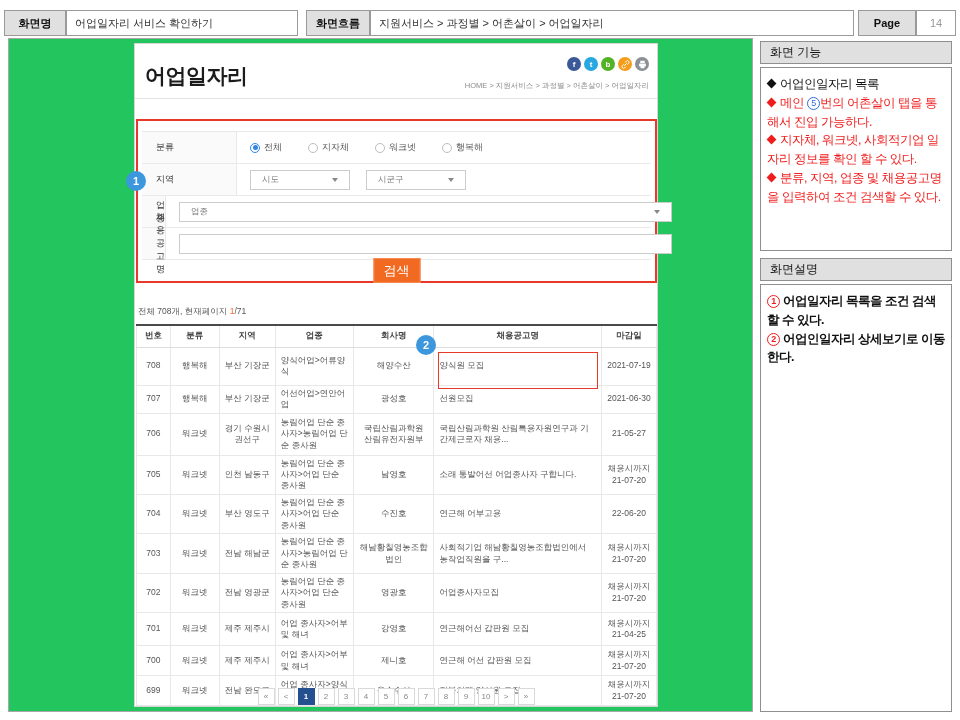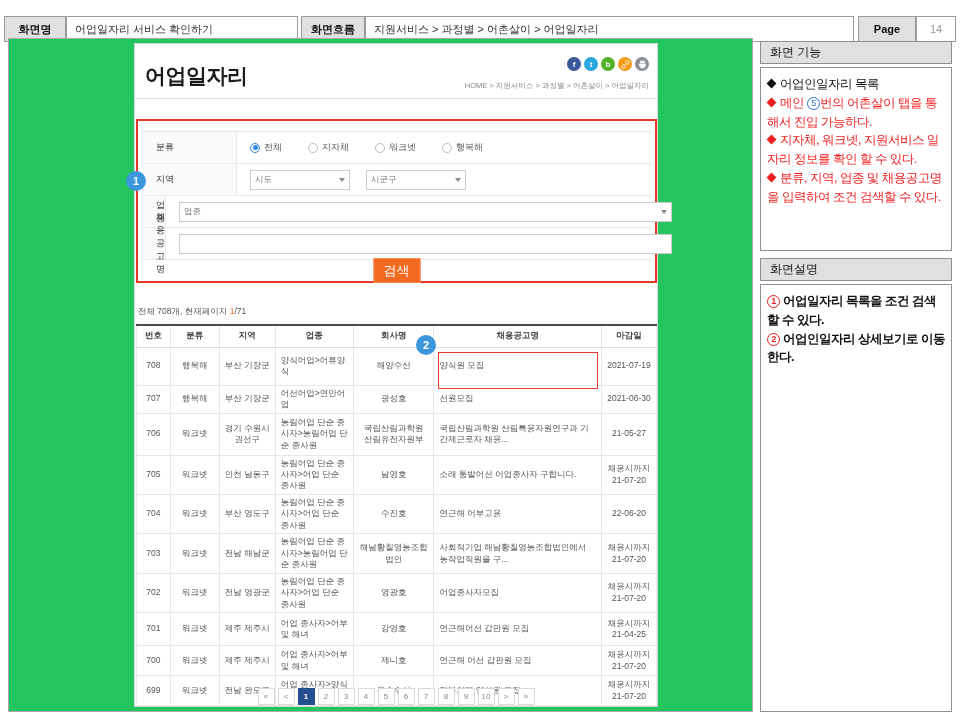--- a/index.html
+++ b/index.html
@@ -1,23 +1,23 @@
 <!DOCTYPE html>
 <html><head>
 <meta charset="utf-8">
 <style>
   * { margin:0; padding:0; box-sizing:border-box; }
   html,body { width:960px; height:720px; background:#fff; font-family:"Liberation Sans", sans-serif; color:#333; overflow:hidden; }
 
   
-  .topbar { position:absolute; left:4px; top:16px; width:952px; height:26px; display:flex;border-radius:11px; }
+  .topbar { position:absolute; left:4px; top:10px; width:952px; height:26px; display:flex;border-radius:11px; }
   .tb-cell { border:1px solid #9a9a9a; height:26px; display:flex; align-items:center; font-size:11px; padding:0 8px; background:#fff; }
   .tb-label { background:#e0e0e0; font-weight:bold; justify-content:center; color:#111; }
   .tb-name-l { width:62px; }
-  .tb-name-v { width:232px; margin-right:3px; }
+  .tb-name-v { width:232px; margin-right:8px; }
   .tb-flow-l { width:64px; }
   .tb-flow-v { flex:1; margin-right:4px; }
   .tb-page-l { width:58px; }
   .tb-page-v { width:40px; justify-content:center; color:#9a9a9a; }
 
   
   .mockwrap { position:absolute; left:8px; top:38px; width:745px; height:674px; border:1px solid #a8a8a8; background:#22c55e; }
   .page { position:absolute; left:125px; top:4px; width:524px; height:664px; background:#fff; border:1px solid #d6d6d6; }
 
   
@@ -30,21 +30,21 @@
   
   .red-frame { position:absolute; left:1px; top:75px; width:521px; height:164px; border:2px solid #e8382a; }
   .form-tbl { position:absolute; left:4px; top:10px; width:509px; border-top:1px solid #e9e9e9; }
   .f-row { display:flex; height:32px; border-bottom:1px solid #e9e9e9; }
   .f-label { width:95px; background:#fafafa; border-right:1px solid #e9e9e9; display:flex; align-items:center; padding-left:14px; font-size:9px; color:#333; }
   .f-value { flex:1; display:flex; align-items:center; padding-left:13px; gap:16px; font-size:9px; color:#555; }
   .radio-opt { display:inline-flex; align-items:center; gap:4px; margin-right:10px; cursor:pointer; }
   .radio { width:10px; height:10px; border-radius:50%; border:1px solid #bcbcbc; background:#fff; display:inline-flex; align-items:center; justify-content:center; }
   .radio.checked { border-color:#2f86e8; }
   .radio.checked .dot { width:5px; height:5px; border-radius:50%; background:#2f86e8; }
-  .sel { height:20px; border:1px solid #ccc; background:#fff; display:flex; align-items:center; justify-content:space-between; padding:0 4px; font-size:8.5px; color:#777; cursor:pointer; }
+  .sel { height:20px; border:1px solid #ccc; background:#fff; display:flex; align-items:center; justify-content:space-between; padding:0 11px; font-size:8.5px; color:#777; cursor:pointer; }
   .sel .arr { width:0; height:0; border-left:3.5px solid transparent; border-right:3.5px solid transparent; border-top:4px solid #888; margin-left:6px; }
   .sel-sido, .sel-sigungu { width:100px; }
   .sel-ind { width:493px; }
   .txt-input { width:493px; height:20px; border:1px solid #ccc; font-size:9px; padding:0 6px; color:#333; }
   .search-btn { position:absolute; left:50%; transform:translateX(-50%); top:137px; width:47px; height:25px; background:#f26a22; border:1px solid #f58a55; color:#fff; font-size:13px; font-family:"Liberation Sans",sans-serif; cursor:pointer; }
 
   
   .num-badge { position:absolute; width:20px; height:20px; border-radius:50%; background:#3c97dd; color:#fff; font-size:11px; font-weight:bold; display:flex; align-items:center; justify-content:center; z-index:5; }
   .badge-1 { left:-9px; top:127px; }
   .badge-2 { left:281px; top:291px; }
@@ -313,21 +313,21 @@
       <span class="pg">»</span>
     </div>
 
   </div>
 </div>
 
 <div class="panel-head ph-feat">화면 기능</div>
 <div class="panel-body pb-feat">
   <div class="feat"><i class="dia"></i><span>어업인일자리 목록</span></div>
   <div class="feat red"><i class="dia"></i><span>메인 </span><span class="circ blue">5</span><span>번의 어촌살이 탭을 통해서 진입 가능하다.</span></div>
-  <div class="feat red"><i class="dia"></i><span>지자체, 워크넷, 지원서비스 일자리 정보를 확인 할 수 있다.</span></div>
+  <div class="feat red"><i class="dia"></i><span>지자체, 워크넷, 사회적기업 일자리 정보를 확인 할 수 있다.</span></div>
   <div class="feat red"><i class="dia"></i><span>분류, 지역, 업종 및 채용공고명을 입력하여 조건 검색할 수 있다.</span></div>
 </div>
 
 <div class="panel-head ph-desc">화면설명</div>
 <div class="panel-body pb-desc">
   <div class="desc-item"><span class="circ red">1</span><span>어업일자리 목록을 조건 검색할 수 있다.</span></div>
   <div class="desc-item"><span class="circ red">2</span><span>어업인일자리 상세보기로 이동한다.</span></div>
 </div>
 
 </body></html>

